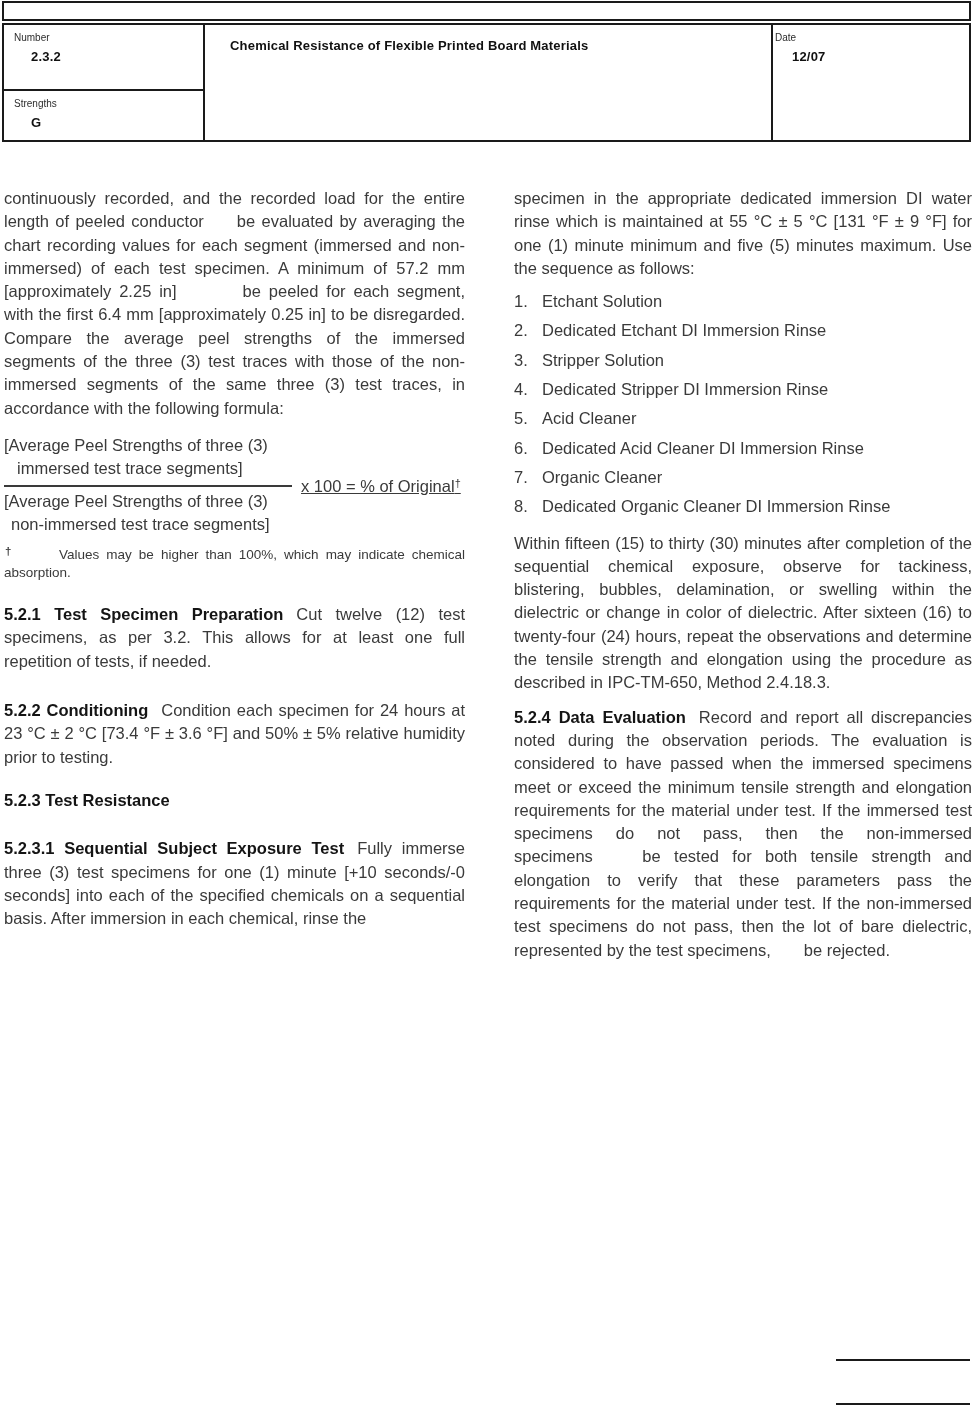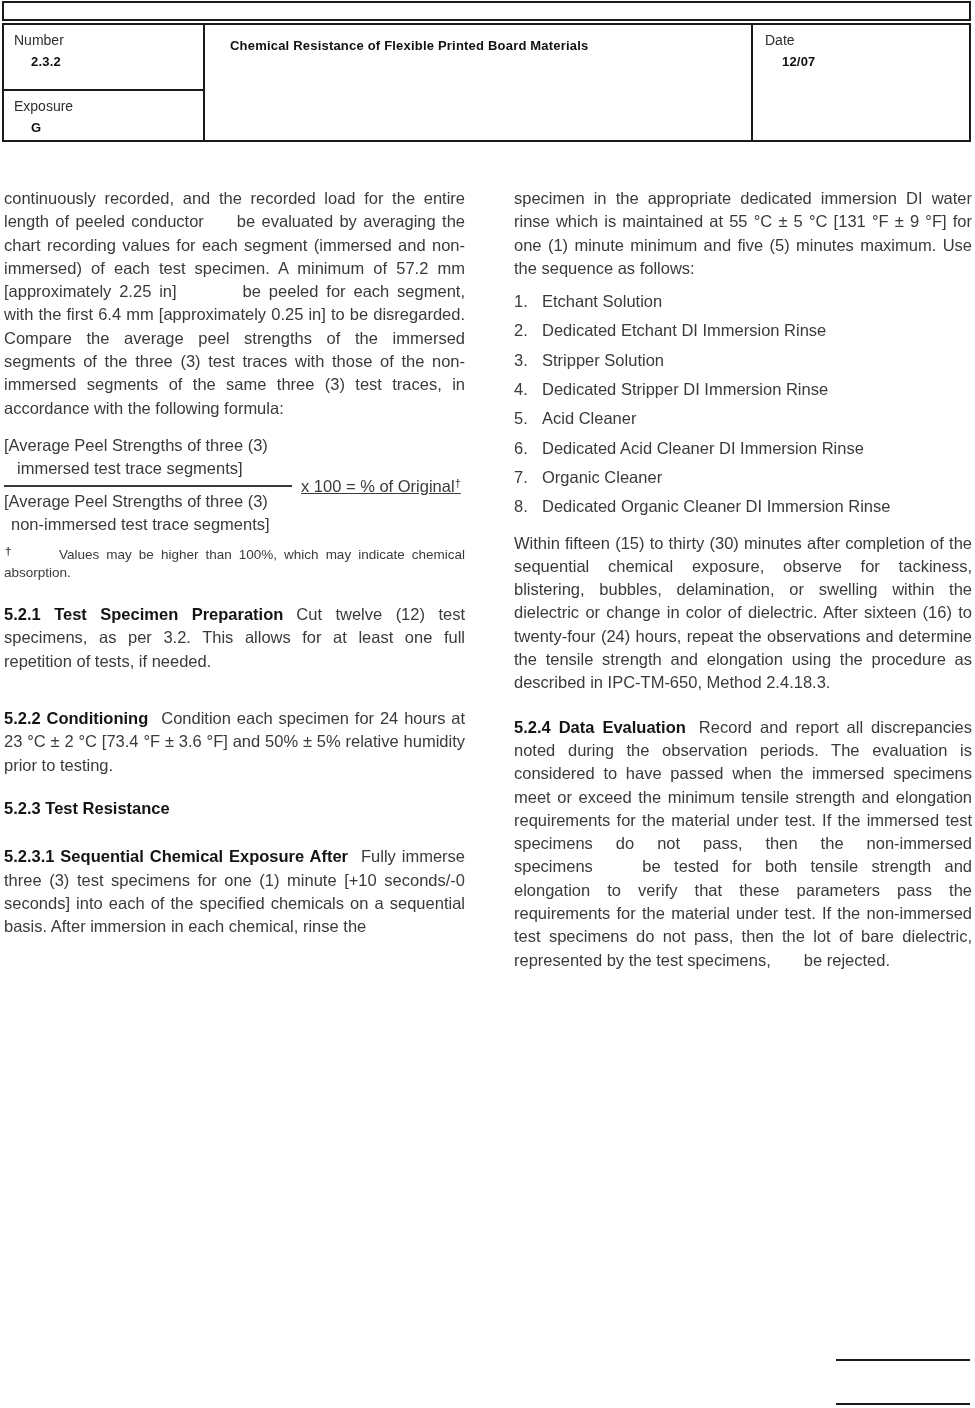--- a/index.html
+++ b/index.html
@@ -36,22 +36,22 @@
     display: flex;
     flex-direction: column;
   }
   .hdr-number {
     height: 57px;
     border-bottom: 2px solid #1a1a1a;
     padding: 7px 10px 0;
   }
   .hdr-revision { flex: 1; padding: 7px 10px 0; }
   .hdr-subject { flex: 1; border-right: 2px solid #1a1a1a; padding: 7px 8px 0; }
-  .hdr-date { width: 192px; padding: 7px 12px 0; }
-  .hdr-label { font-size: 14px; color: #2d2d2d; }
+  .hdr-date { width: 192px; padding: 7px 2px 0; }
+  .hdr-label { font-size: 10px; color: #2d2d2d; }
   .hdr-value {
     font-weight: bold;
     font-size: 13px;
     color: #111111;
     margin-top: 6px;
     margin-left: 17px;
     letter-spacing: 0.2px;
   }
 
   
@@ -62,25 +62,25 @@
     line-height: 23.3px;
     text-align: justify;
   }
   .col-left  { left: 4px;   width: 461px; }
   .col-right { left: 514px; width: 458px; }
 
   .para { margin: 0; }
   .runin { font-weight: bold; color: #141414; padding-right: 13px; }
 
   .mt-521  { margin-top: 22px; }
-  .mt-522  { margin-top: 34px; }
+  .mt-522  { margin-top: 26px; }
   .mt-523  { margin-top: 20px; }
   .mt-5231 { margin-top: 25px; }
   .mt-p2   { margin-top: 13px; }
-  .mt-524  { margin-top: 21px; }
+  .mt-524  { margin-top: 11px; }
 
   .sec-heading {
     font-weight: bold;
     color: #141414;
     margin: 26px 0 0;
     text-align: left;
   }
 
   
   .formula {
@@ -156,21 +156,21 @@
 
   <div class="topbar"></div>
 
   <div class="hdr">
     <div class="hdr-col1">
       <div class="hdr-number">
         <div class="hdr-label">Number</div>
         <div class="hdr-value">2.3.2</div>
       </div>
       <div class="hdr-revision">
-        <div class="hdr-label">Exposure</div>
+        <div class="hdr-label">Strengths</div>
         <div class="hdr-value">G</div>
       </div>
     </div>
     <div class="hdr-subject">
       <div class="hdr-value">Chemical Resistance of Flexible Printed Board Materials</div>
     </div>
     <div class="hdr-date">
       <div class="hdr-label">Date</div>
       <div class="hdr-value">12/07</div>
     </div>
@@ -202,21 +202,21 @@
       <p class="fn-text">Values may be higher than 100%, which may indicate chemical absorption.</p>
     </div>
 
 
     <p class="para mt-521"><b class="runin">5.2.1  Test Specimen Preparation</b><span>Cut twelve (12) test specimens, as per 3.2. This allows for at least one full repetition of tests, if needed.</span></p>
 
     <p class="para mt-522"><b class="runin">5.2.2  Conditioning</b><span>Condition each specimen for 24 hours at 23 °C ± 2 °C [73.4 °F ± 3.6 °F] and 50% ± 5% relative humidity prior to testing.</span></p>
 
     <p class="sec-heading mt-523" style="margin-top:20px">5.2.3  Test Resistance</p>
 
-    <p class="para mt-5231"><b class="runin">5.2.3.1  Sequential Chemical Exposure After</b><span>Fully immerse three (3) test specimens for one (1) minute [+10 seconds/-0 seconds] into each of the specified chemicals on a sequential basis. After immersion in each chemical, rinse the</span></p>
+    <p class="para mt-5231"><b class="runin">5.2.3.1  Sequential Subject Exposure Test</b><span>Fully immerse three (3) test specimens for one (1) minute [+10 seconds/-0 seconds] into each of the specified chemicals on a sequential basis. After immersion in each chemical, rinse the</span></p>
 
   </div>
 
   <div class="col col-right">
 
     <p class="para">specimen in the appropriate dedicated immersion DI water rinse which is maintained at 55 °C ± 5 °C [131 °F ± 9 °F] for one (1) minute minimum and five (5) minutes maximum. Use the sequence as follows:</p>
 
     <div class="chem-list">
       <div class="li">
           <span class="li-num">1.</span>

